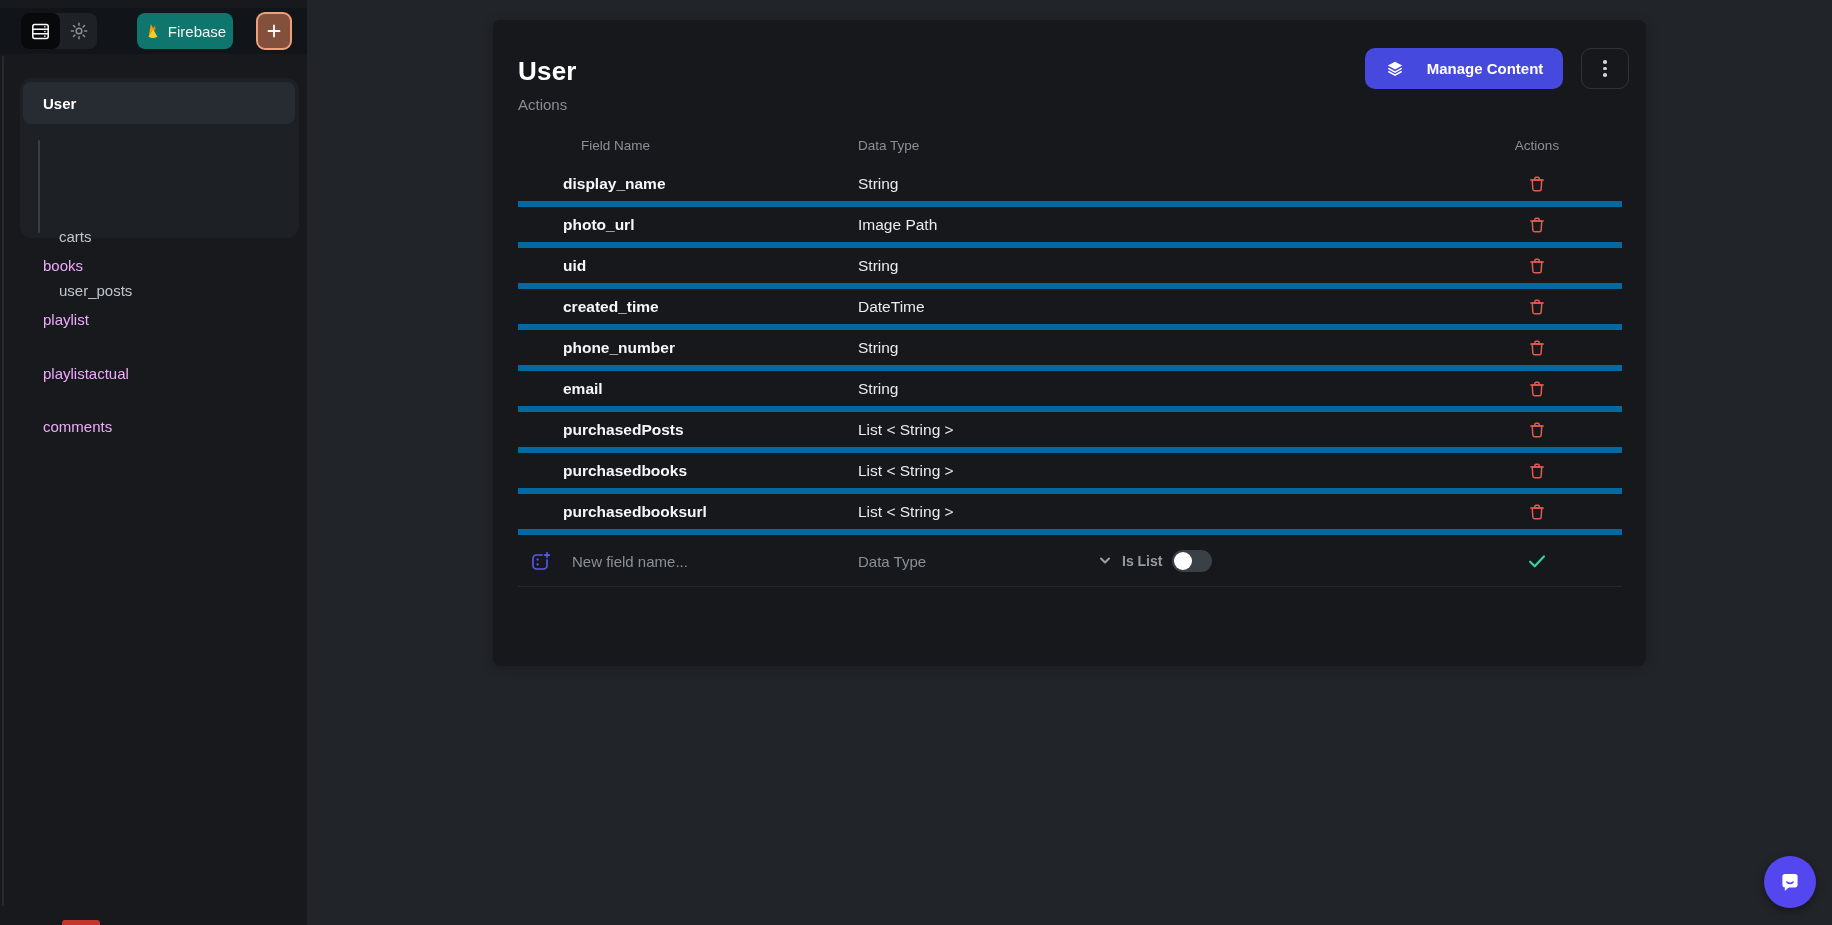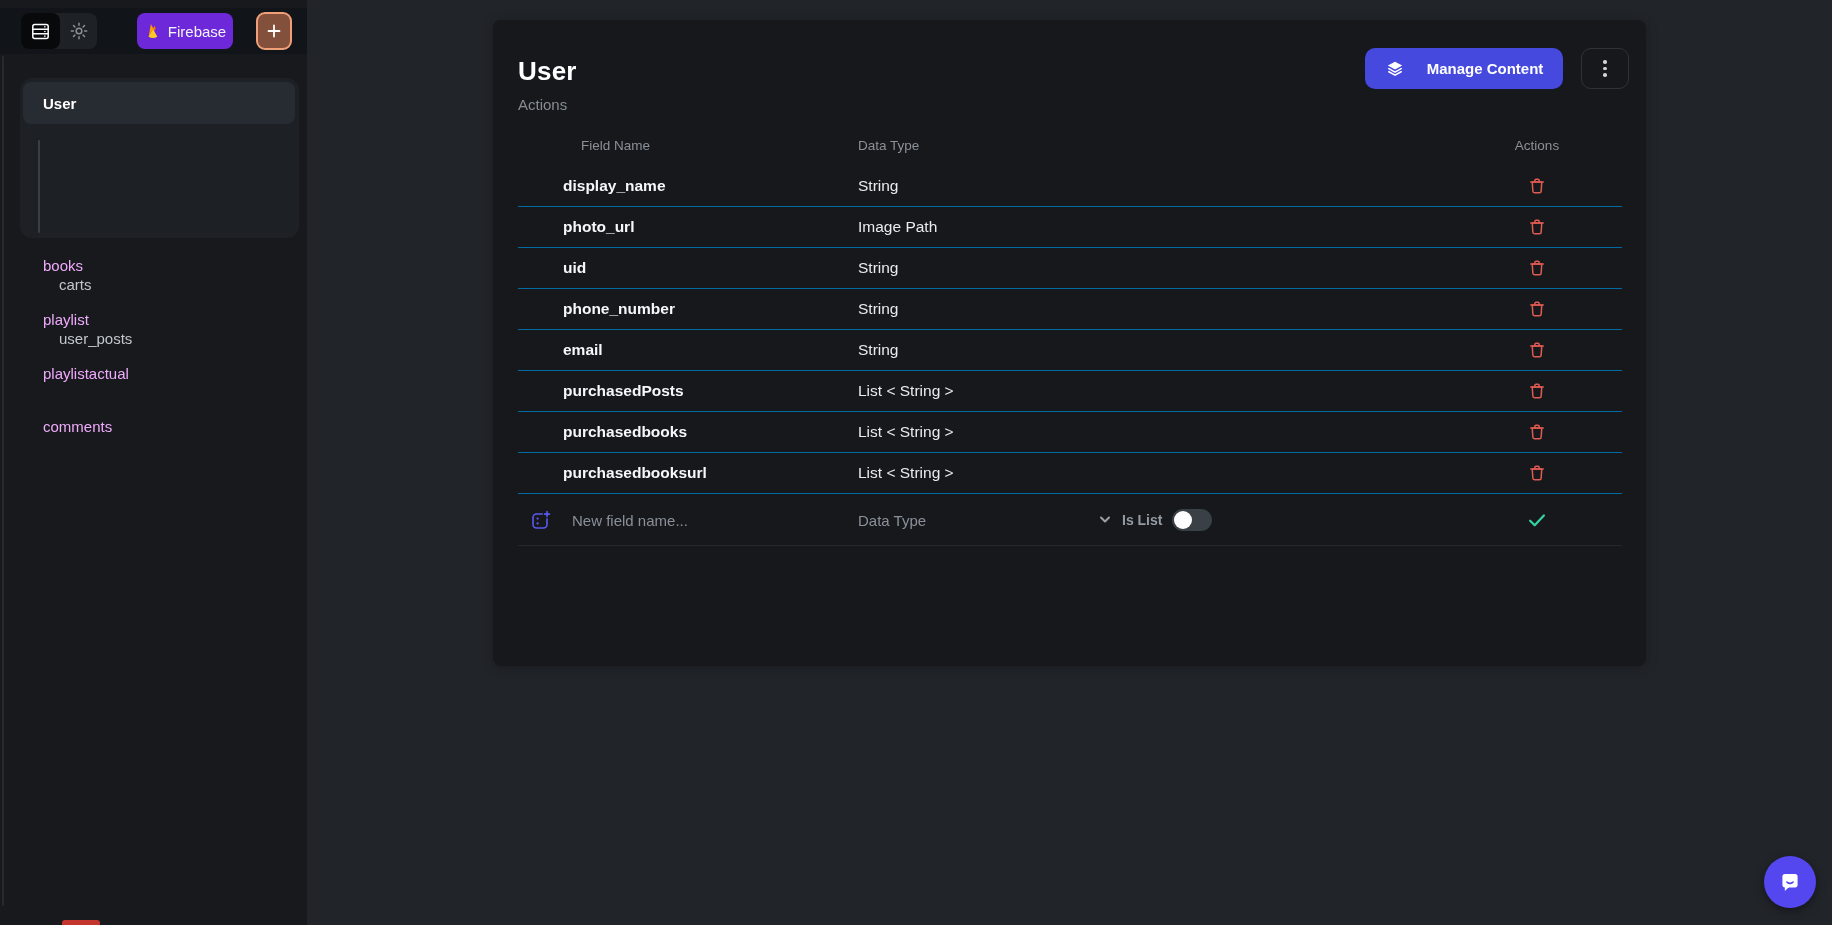--- a/index.html
+++ b/index.html
@@ -8,29 +8,29 @@
   #app { position:relative; width:1832px; height:925px; }
 
   
   .sidebar { position:absolute; left:0; top:0; width:307px; height:925px; background:#17191d; }
   .scroll-track { position:absolute; left:2px; top:56px; width:2px; height:850px; background:rgba(255,255,255,.07); border-radius:2px; }
 
   .topbar { position:absolute; left:0; top:8px; width:307px; height:46px; background:#111418; }
   .icon-group { position:absolute; left:21px; top:5px; width:76px; height:36px; background:#1e2126; border-radius:8px; display:flex; align-items:center; }
   .db-btn { width:39px; height:36px; background:#07090b; border-radius:8px; display:flex; align-items:center; justify-content:center; cursor:pointer; }
   .gear-btn { flex:1; display:flex; align-items:center; justify-content:center; cursor:pointer; }
-  .fb-btn { position:absolute; left:137px; top:5px; width:96px; height:36px; background:#6d28d9; border-radius:8px; display:flex; align-items:center; justify-content:center; gap:6px; cursor:pointer; }
+  .fb-btn { position:absolute; left:137px; top:5px; width:96px; height:36px; background:#0f766e; border-radius:8px; display:flex; align-items:center; justify-content:center; gap:6px; cursor:pointer; }
   .fb-label { color:#f2f4f6; font-size:15px; }
   .plus-btn { position:absolute; left:256px; top:4px; width:36px; height:38px; background:#83503c; border:2px solid #f0a078; border-radius:9px; display:flex; align-items:center; justify-content:center; cursor:pointer; }
 
   .nav-group { position:absolute; left:20px; top:78px; width:279px; height:160px; background:#1d2025; border-radius:12px; }
   .nav-selected { position:absolute; left:3px; top:4px; width:272px; height:42px; background:#272c32; border-radius:8px; display:flex; align-items:center; padding-left:20px; cursor:pointer; }
   .nav-selected span { font-weight:700; font-size:15px; color:#fff; }
   .indent-line { position:absolute; left:18px; top:62px; width:2px; height:93px; background:#3b3f45; border-radius:2px; }
-  .nav-child { position:absolute; left:39px; height:24px; display:flex; align-items:center; font-size:15px; color:#c2c7cd; cursor:pointer;margin-top:48px; }
+  .nav-child { position:absolute; left:39px; height:24px; display:flex; align-items:center; font-size:15px; color:#c2c7cd; cursor:pointer; }
   .nav-child.c0 { top:146px; }
   .nav-child.c1 { top:200px; }
   .nav-item { position:absolute; left:43px; height:24px; display:flex; align-items:center; font-size:15px; color:#f0abfc; cursor:pointer; }
   .nav-item.i0 { top:253px; }
   .nav-item.i1 { top:307px; }
   .nav-item.i2 { top:361px; }
   .nav-item.i3 { top:414px; }
 
   .red-sliver { position:absolute; left:62px; top:920px; width:38px; height:5px; background:#c4352e; border-radius:3px 3px 0 0; cursor:pointer; }
 
@@ -44,21 +44,21 @@
   .kebab-btn { position:absolute; left:1088px; top:28px; width:48px; height:41px; background:transparent; border:1px solid #2f3338; border-radius:10px; display:flex; flex-direction:column; align-items:center; justify-content:center; gap:3px; cursor:pointer; }
   .kebab-btn i { width:3.5px; height:3.5px; border-radius:50%; background:#ced3d9; }
 
   .tbl { position:absolute; left:25px; top:104px; width:1104px; }
   .thead { position:relative; height:42px; }
   .th { position:absolute; top:50%; transform:translateY(-50%); font-size:13.5px; color:#8b9199; }
   .th.f { left:63px; }
   .th.t { left:340px; }
   .th.a { left:1019px; transform:translate(-50%,-50%); }
 
-  .trow { position:relative; height:41px; border-bottom:1px solid #0369a1; }
+  .trow { position:relative; height:41px; border-bottom:6px solid #0369a1; }
   .fname { position:absolute; left:45px; top:50%; transform:translateY(-50%); font-size:15.5px; font-weight:700; color:#f5f7f9; }
   .ftype { position:absolute; left:340px; top:50%; transform:translateY(-50%); font-size:15.5px; color:#e9ebee; }
   .trash { position:absolute; left:1019px; top:50%; transform:translate(-50%,-50%); background:none; border:none; cursor:pointer; display:flex; }
 
   .new-row { position:relative; height:52px; border-bottom:1px solid #24272d; }
   .nf-icon { position:absolute; left:12px; top:50%; transform:translateY(-50%); display:flex; }
   .nf-input { position:absolute; left:54px; top:50%; transform:translateY(-50%); width:250px; background:transparent; border:none; outline:none; font-size:15px; color:#84cc16; font-family:"Liberation Sans",sans-serif; }
   .nf-input::placeholder { color:#8a9099; }
   .nf-type { position:absolute; left:340px; top:50%; transform:translateY(-50%); width:255px; display:flex; align-items:center; justify-content:space-between; cursor:pointer; }
   .nf-type-label { font-size:15px; color:#8a9099; }
@@ -217,20 +217,33 @@
       <span style="display:flex">
         <svg width="20" height="20" viewBox="0 0 24 24" fill="none" stroke="#e05b52" stroke-width="1.8" stroke-linecap="round" stroke-linejoin="round">
           <path d="M4.5 7.2h15"></path>
           <path d="M9.4 7V5.4c0-.8.6-1.4 1.4-1.4h2.4c.8 0 1.4.6 1.4 1.4V7"></path>
           <path d="M6.3 7.2h11.4l-.7 10.9a2 2 0 0 1-2 1.9H9a2 2 0 0 1-2-1.9Z"></path>
         </svg>
       </span>
     </button>
   </div>
 
+  <div class="trow">
+    <span class="fname">created_time</span>
+    <span class="ftype">DateTime</span>
+    <button class="trash">
+      <span style="display:flex">
+        <svg width="20" height="20" viewBox="0 0 24 24" fill="none" stroke="#e05b52" stroke-width="1.8" stroke-linecap="round" stroke-linejoin="round">
+          <path d="M4.5 7.2h15"></path>
+          <path d="M9.4 7V5.4c0-.8.6-1.4 1.4-1.4h2.4c.8 0 1.4.6 1.4 1.4V7"></path>
+          <path d="M6.3 7.2h11.4l-.7 10.9a2 2 0 0 1-2 1.9H9a2 2 0 0 1-2-1.9Z"></path>
+        </svg>
+      </span>
+    </button>
+  </div>
 
   <div class="trow">
     <span class="fname">phone_number</span>
     <span class="ftype">String</span>
     <button class="trash">
       <span style="display:flex">
         <svg width="20" height="20" viewBox="0 0 24 24" fill="none" stroke="#e05b52" stroke-width="1.8" stroke-linecap="round" stroke-linejoin="round">
           <path d="M4.5 7.2h15"></path>
           <path d="M9.4 7V5.4c0-.8.6-1.4 1.4-1.4h2.4c.8 0 1.4.6 1.4 1.4V7"></path>
           <path d="M6.3 7.2h11.4l-.7 10.9a2 2 0 0 1-2 1.9H9a2 2 0 0 1-2-1.9Z"></path>

